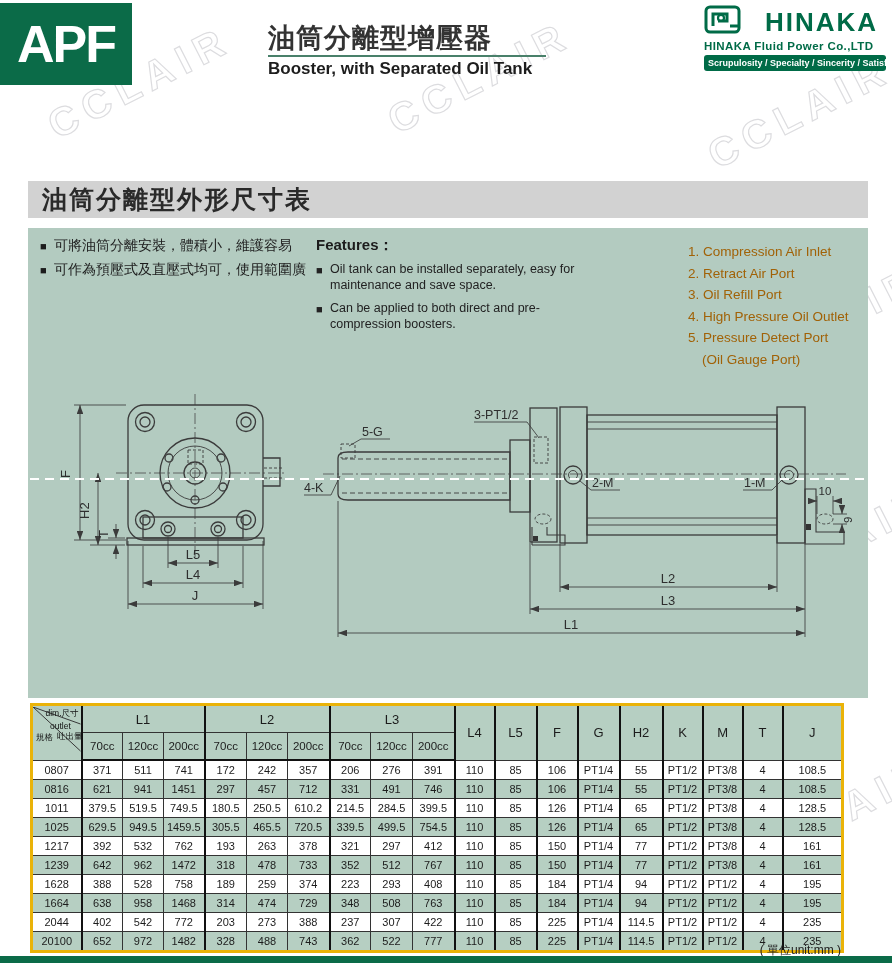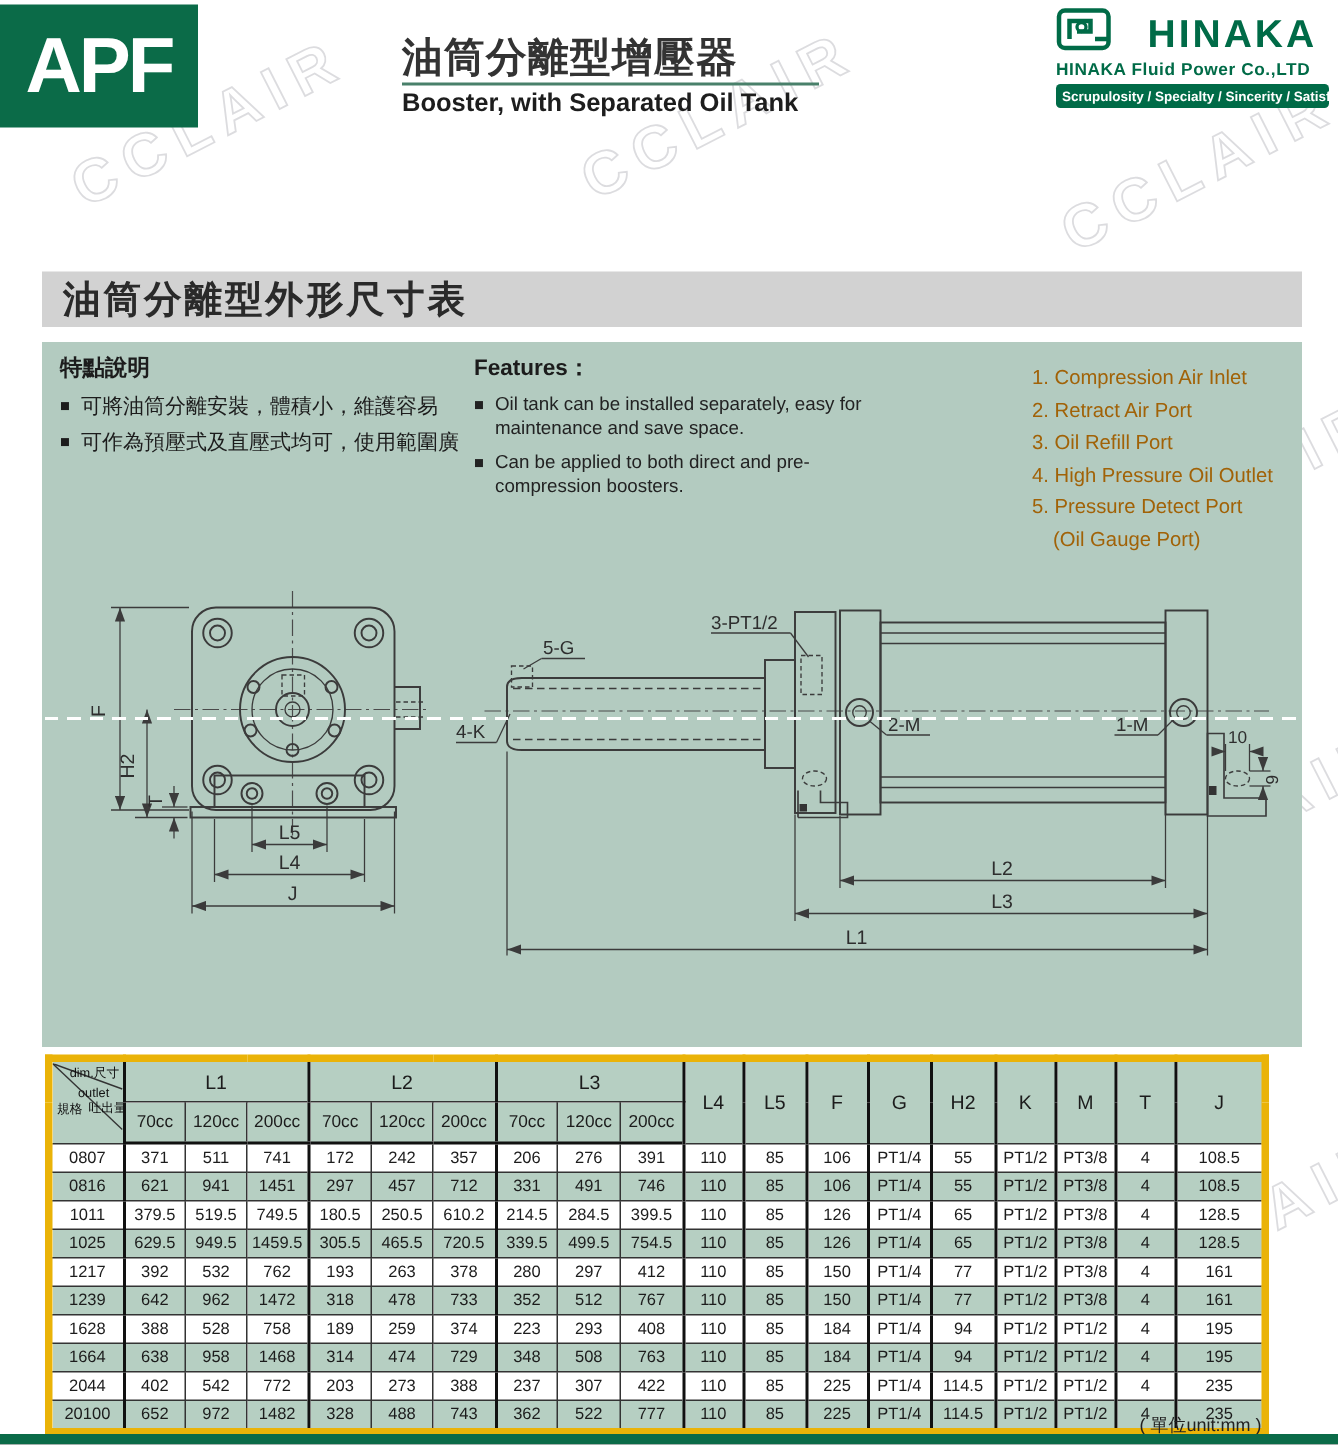--- a/index.html
+++ b/index.html
@@ -39,21 +39,21 @@
   .ports-zh{position:absolute;left:598px;top:241px;font-size:14.5px;line-height:21.5px;color:#111;white-space:nowrap;}
   .ports-en{position:absolute;left:688px;top:241px;font-size:13.5px;line-height:21.5px;color:#a16207;white-space:nowrap;}
   .ports-zh .indent{padding-left:8px;}
   .ports-en .indent{padding-left:14px;}
   
   .drawing{position:absolute;left:28px;top:388px;width:840px;height:310px;}
   .artifact{position:absolute;left:0;top:478px;width:892px;height:2px;
             background:repeating-linear-gradient(90deg,#fff 0 9px,transparent 9px 15px);z-index:5;}
   
   #dim-table{position:absolute;left:30px;top:703px;width:811px;border-collapse:collapse;table-layout:fixed;
-             background:#fff;border:5px solid #eab308;font-family:inherit;}
+             background:#fff;border:3px solid #eab308;font-family:inherit;}
   #dim-table th,#dim-table td{border:1px solid #333;text-align:center;padding:0;overflow:hidden;
              white-space:nowrap;font-weight:normal;color:#1c1c1c;}
   #dim-table th{background:#b6cfc2;}
   #dim-table thead tr:first-child th{height:26px;font-size:13px;}
   #dim-table thead tr:nth-child(2) th{height:26px;font-size:11.5px;border-bottom:2px solid #111;}
   #dim-table tbody td{height:18px;font-size:11px;background:#fff;}
   #dim-table tbody tr.alt td{background:#b6cfc2;}
   #dim-table .b2{border-left:2px solid #111;}
   .corner-wrap{position:relative;width:100%;height:52px;font-size:8.5px;color:#111;}
   .corner-svg{position:absolute;left:0;top:0;width:100%;height:100%;}
@@ -109,21 +109,20 @@
     <div class="brand-slogan">Scrupulosity / Specialty / Sincerity / Satisfactory</div>
   </div>
 
   <div class="section-bar">
     <span class="section-zh">油筒分離型外形尺寸表</span>
   </div>
 
   <div class="green-box"></div>
 
   <div class="feat-zh">
-    <div class="feat-title">特點說明</div>
     <div class="feat-item">
       <span class="bullet">■</span>
       <span>可將油筒分離安裝，體積小，維護容易</span>
     </div>
     <div class="feat-item">
       <span class="bullet">■</span>
       <span>可作為預壓式及直壓式均可，使用範圍廣</span>
     </div>
   </div>
 
@@ -439,21 +438,21 @@
           <td class="b2">128.5</td>
         </tr>
         <tr>
           <td>1217</td>
           <td class="b2">392</td>
           <td>532</td>
           <td>762</td>
           <td class="b2">193</td>
           <td>263</td>
           <td>378</td>
-          <td class="b2">280</td>
+          <td class="b2">321</td>
           <td>297</td>
           <td>412</td>
           <td class="b2">110</td>
           <td class="b2">85</td>
           <td class="b2">150</td>
           <td class="b2">PT1/4</td>
           <td class="b2">77</td>
           <td class="b2">PT1/2</td>
           <td class="b2">PT3/8</td>
           <td class="b2">4</td>

